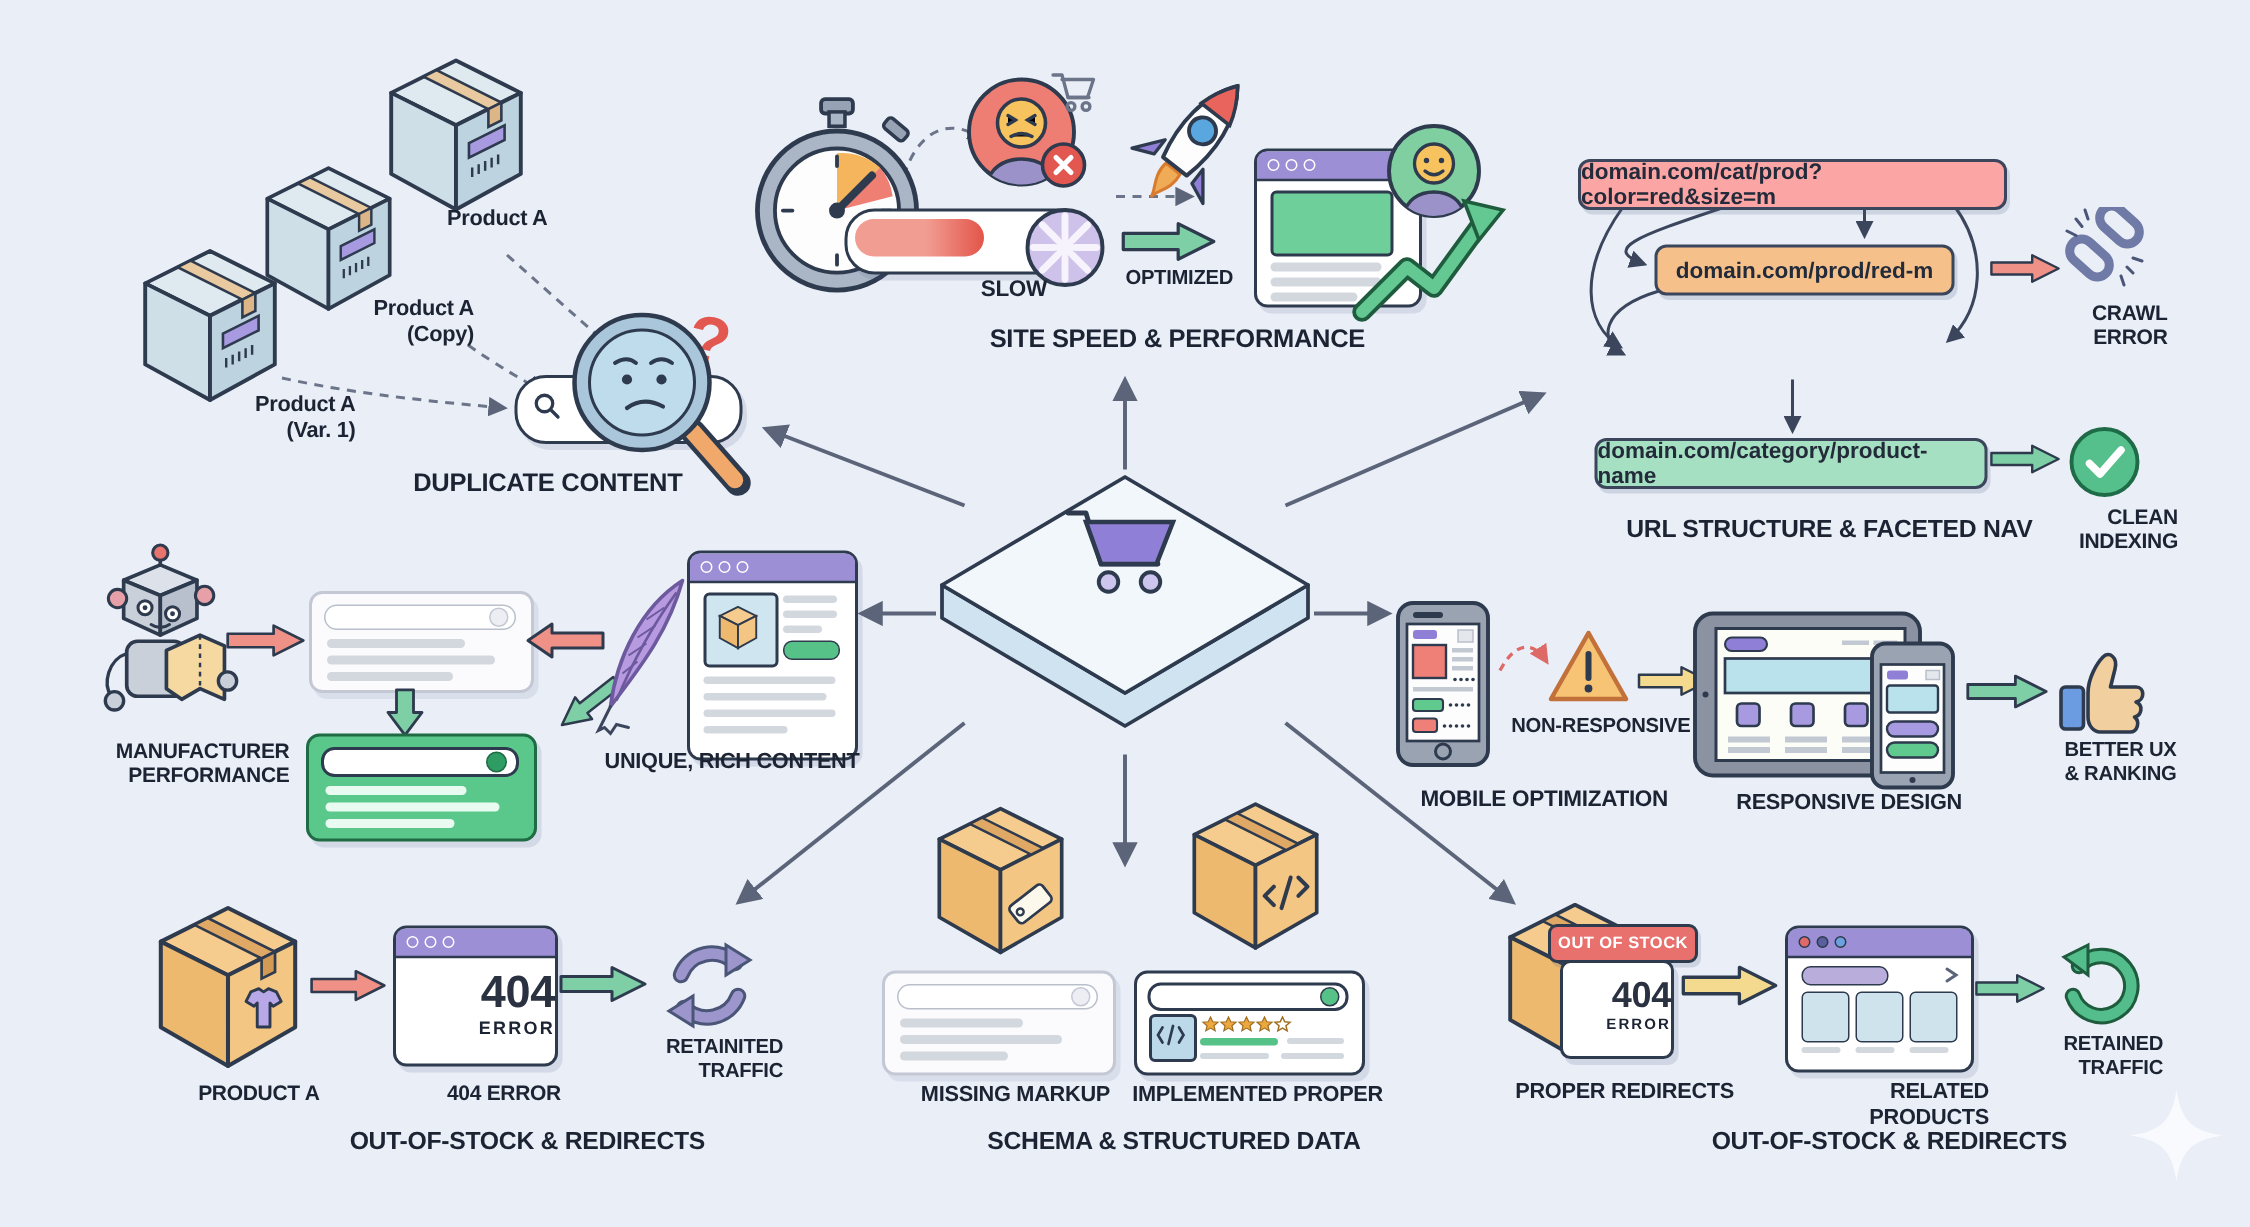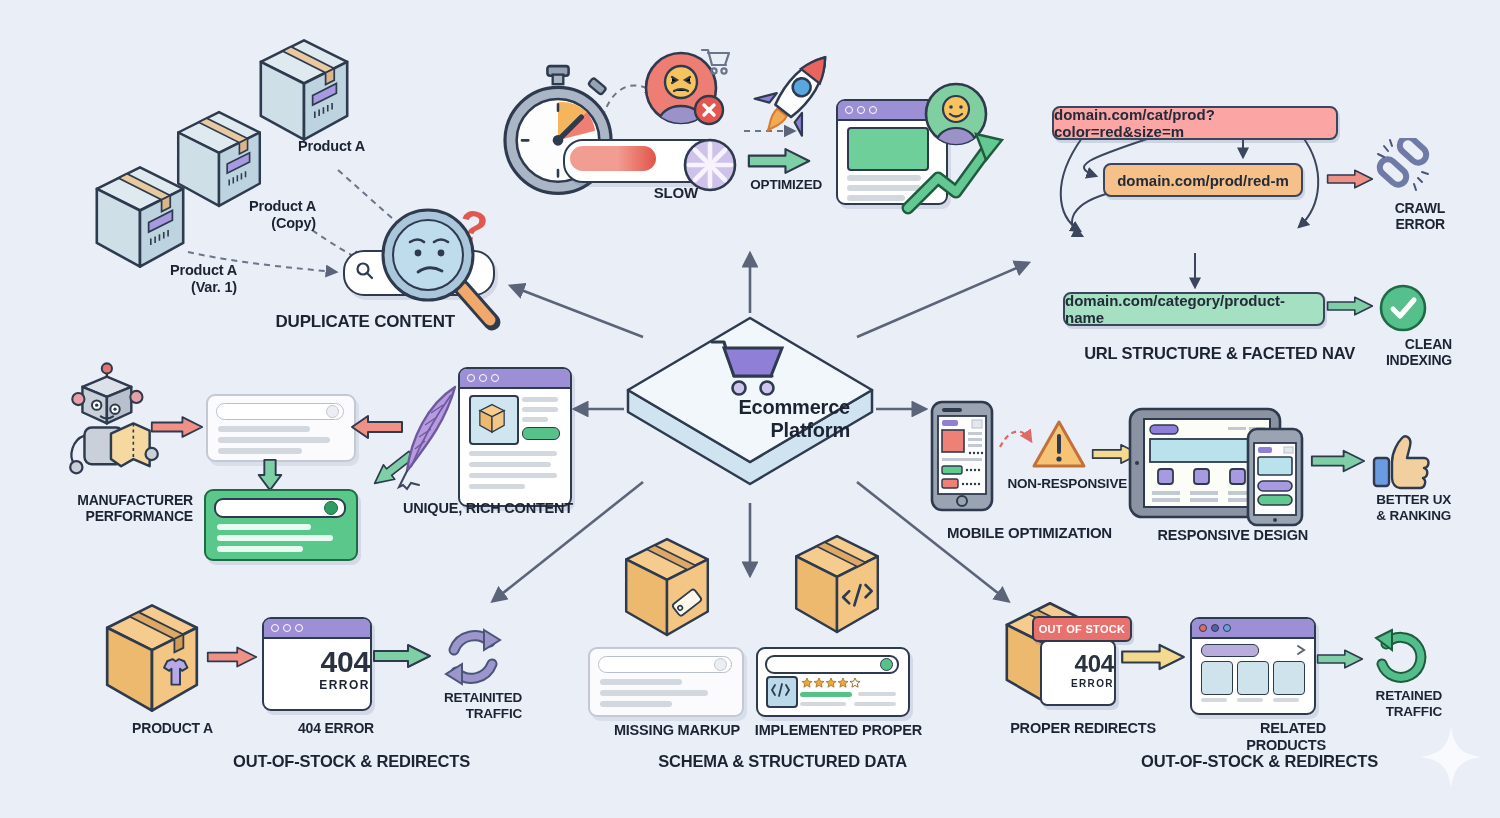--- a/index.html
+++ b/index.html
@@ -72,22 +72,20 @@
   <svg class="abs" style="left:626px;top:316px" width="248" height="176">
     <path d="M2 74 L124 146 L246 74 L246 96 L124 168 L2 96 Z" fill="#cfe3f1" stroke="#2e3a4e" stroke-width="2.5" stroke-linejoin="round"></path>
     <path d="M124 2 L246 74 L124 146 L2 74 Z" fill="#f2f7fb" stroke="#2e3a4e" stroke-width="2.5" stroke-linejoin="round"></path>
   </svg>
   <svg class="abs" style="left:706px;top:336px" width="88" height="62">
     <path d="M6 6 H18 L28 40 H66" fill="none" stroke="#2e3a4e" stroke-width="3.2" stroke-linecap="round" stroke-linejoin="round"></path>
     <path d="M18 12 H76 L65 40 H28 Z" fill="#8f7fd6" stroke="#2e3a4e" stroke-width="3"></path>
     <circle cx="33" cy="52" r="6.5" fill="#cdc5ee" stroke="#2e3a4e" stroke-width="2.6"></circle>
     <circle cx="61" cy="52" r="6.5" fill="#cdc5ee" stroke="#2e3a4e" stroke-width="2.6"></circle>
   </svg>
-  <div class="lbl pre" style="left:650px;top:396px;width:200px;font-size:20px">Ecommerce
-Platform</div>
 
   <svg class="abs" style="left:250px;top:36px" width="108" height="108" viewBox="0 0 100 100">
     <path d="M50 4 90 24 50 44 10 24Z" fill="#dfeaf0" stroke="#2e3a4e" stroke-width="2.4" stroke-linejoin="round"></path>
     <path d="M10 24 50 44 50 96 10 74Z" fill="#cfdfe8" stroke="#2e3a4e" stroke-width="2.4" stroke-linejoin="round"></path>
     <path d="M90 24 50 44 50 96 90 74Z" fill="#bdd3df" stroke="#2e3a4e" stroke-width="2.4" stroke-linejoin="round"></path>
     <path d="M30 14 38 10 78 30 70 34Z" fill="#e9c9a0" stroke="#2e3a4e" stroke-width="1.6"></path>
     <path d="M70 34 78 30 78 41 70 45Z" fill="#dcb687" stroke="#2e3a4e" stroke-width="1.6"></path>
     <path d="M58 55 80 44 80 53 58 64Z" fill="#a79ae0" stroke="#2e3a4e" stroke-width="1.6"></path>
     <g stroke="#2e3a4e" stroke-width="1.5">
         <path d="M60 70 60 76M64 68 64 74M68 66 68 72M72 64 72 70M76 62 76 68"></path>
@@ -233,20 +231,21 @@
       <circle cx="41" cy="29" r="1.8" fill="#2e3a4e"></circle>
     <path d="M30 36 Q36 41 42 36" fill="none" stroke="#2e3a4e" stroke-width="2.2" stroke-linecap="round"></path>
   </svg>
   <svg class="abs" style="left:900px;top:126px" width="108" height="96">
     <g fill="none" stroke-linecap="round" stroke-linejoin="round">
       <path d="M8 82 38 52 56 66 88 22" stroke="#1f5c3e" stroke-width="13"></path>
       <path d="M8 82 38 52 56 66 88 22" stroke="#63c892" stroke-width="8"></path>
     </g>
     <polygon points="76,8 102,14 86,34" fill="#63c892" stroke="#1f5c3e" stroke-width="2.4"></polygon>
   </svg>
+  <div class="lbl sec" style="left:590px;top:216px;width:320px">SITE SPEED &amp; PERFORMANCE</div>
 
   <div class="pill" style="left:1052px;top:106px;width:282px;height:30px;background:#fca5a5">domain.com/cat/prod?color=red&amp;size=m</div>
   <div class="pill" style="left:1103px;top:163px;width:196px;height:30px;background:#f6c08a">domain.com/prod/red-m</div>
   <div class="pill" style="left:1063px;top:292px;width:258px;height:30px;background:#a6e0c2">domain.com/category/product-name</div>
   <svg class="abs" style="left:1326px;top:166px" width="48" height="26" viewBox="0 0 60 26">
     <path d="M2 8 H36 V2 L58 13 36 24 V18 H2 Z" fill="#ef9186" stroke="#2e3a4e" stroke-width="2" stroke-linejoin="round"></path>
   </svg>
   <svg class="abs" style="left:1370px;top:138px" width="64" height="64">
     <g fill="none" stroke="#707aa6" stroke-width="6">
       <rect x="28" y="4" width="30" height="16" rx="8" transform="rotate(42 43 12)"></rect>

